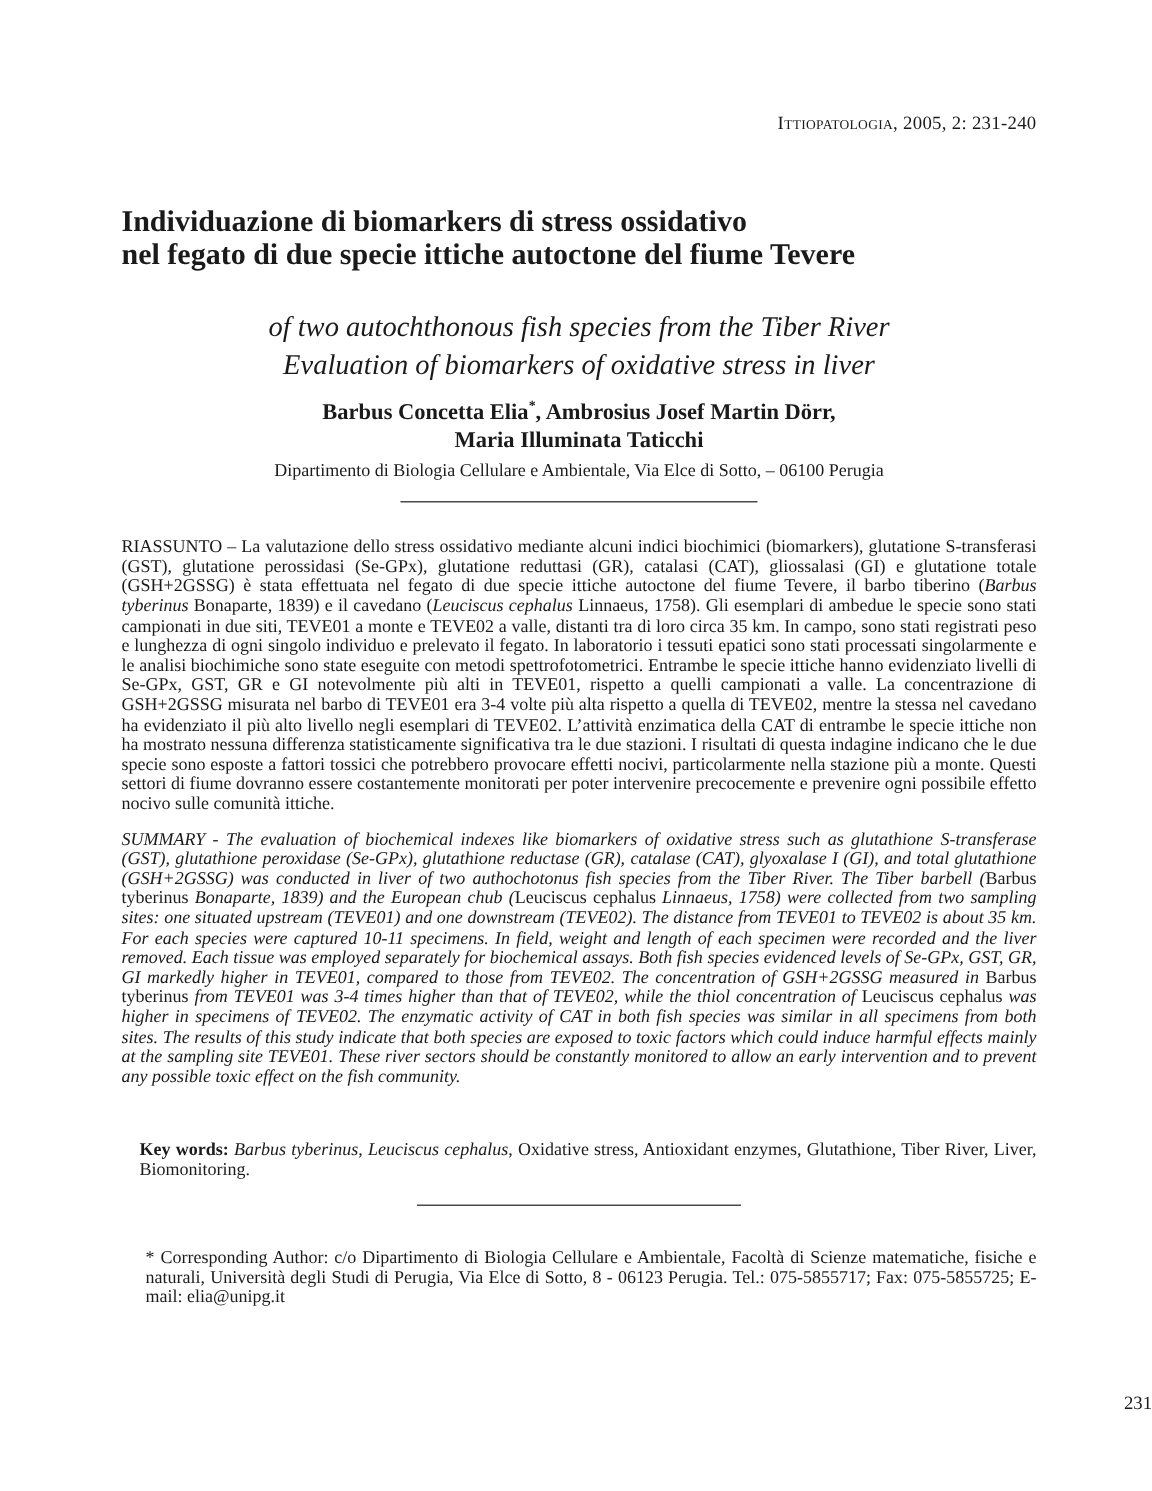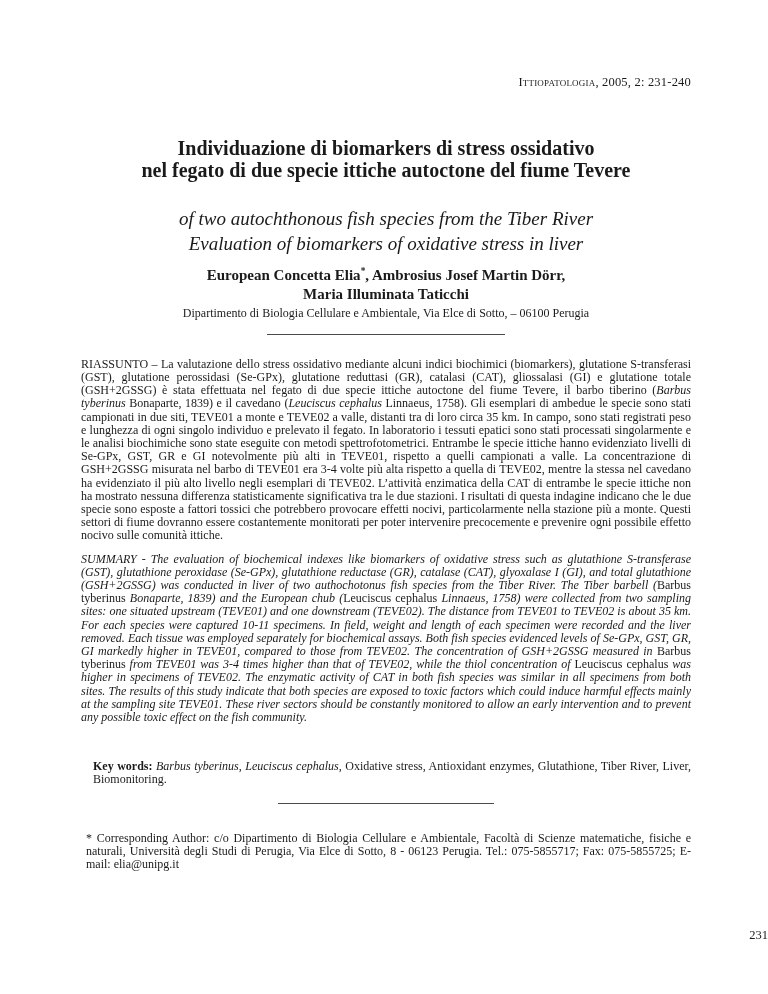--- a/index.html
+++ b/index.html
@@ -24,21 +24,21 @@
   .sc { font-variant: small-caps; }
   .it { font-style: italic; }
   .bd { font-weight: bold; }
   .up { font-style: normal; }
   sup { font-size: 0.62em; line-height: 0; }
 
   .title {
     margin: 47px 0 0 0;
     font-size: 20px;
     font-weight: bold;
-    text-align: center;
+    text-align: left;
     line-height: 22px;
   }
   .title .line { display: block; }
 
   .subtitle {
     margin: 25px 0 0 0;
     font-size: 19px;
     font-style: italic;
     text-align: center;
     line-height: 25px;
@@ -72,21 +72,21 @@
   .rule.rule-2 { width: 216px; margin-top: 16px; }
 
   .body-par {
     font-size: 12px;
     line-height: 13.2px;
     text-align: justify;
   }
   .abstract-it { margin: 23px 0 0 0; }
   .abstract-en { margin: 10px 0 0 0; font-style: italic; }
   .keywords   { margin: 36px 0 0 12px; }
-  .footnote   { margin: 28px 0 0 5px; }
+  .footnote   { margin: 28px 0 0 16px; }
 
   .page-number {
     position: absolute;
     left: 0;
     right: 0;
     top: 928px;
     text-align: right;
     font-size: 12.5px;
   }
 </style>
@@ -101,21 +101,21 @@
     <span class="line">Individuazione di biomarkers di stress ossidativo</span>
     <span class="line">nel fegato di due specie ittiche autoctone del fiume Tevere</span>
   </h1>
 
   <h2 class="subtitle">
     <span class="line">of two autochthonous fish species from the Tiber River</span>
     <span class="line">Evaluation of biomarkers of oxidative stress in liver</span>
   </h2>
 
   <div class="authors">
-    <span class="line"><span>European Concetta Elia</span><sup>*</sup><span>, Ambrosius Josef Martin Dörr,</span></span>
+    <span class="line"><span>Barbus Concetta Elia</span><sup>*</sup><span>, Ambrosius Josef Martin Dörr,</span></span>
     <span class="line">Maria Illuminata Taticchi</span>
   </div>
 
   <div class="affiliation">Dipartimento di Biologia Cellulare e Ambientale, Via Elce di Sotto, – 06100 Perugia</div>
 
   <hr class="rule rule-1">
 
   <p class="body-par abstract-it"><span>RIASSUNTO – La valutazione dello stress ossidativo mediante alcuni indici biochimici (biomarkers), glutatione S-transferasi (GST), glutatione perossidasi (Se-GPx), glutatione reduttasi (GR), catalasi (CAT), gliossalasi (GI) e glutatione totale (GSH+2GSSG) è stata effettuata nel fegato di due specie ittiche autoctone del fiume Tevere, il barbo tiberino (</span><span class="it">Barbus tyberinus</span><span> Bonaparte, 1839) e il cavedano (</span><span class="it">Leuciscus cephalus</span><span> Linnaeus, 1758). Gli esemplari di ambedue le specie sono stati campionati in due siti, TEVE01 a monte e TEVE02 a valle, distanti tra di loro circa 35 km. In campo, sono stati registrati peso e lunghezza di ogni singolo individuo e prelevato il fegato. In laboratorio i tessuti epatici sono stati processati singolarmente e le analisi biochimiche sono state eseguite con metodi spettrofotometrici. Entrambe le specie ittiche hanno evidenziato livelli di Se-GPx, GST, GR e GI notevolmente più alti in TEVE01, rispetto a quelli campionati a valle. La concentrazione di GSH+2GSSG misurata nel barbo di TEVE01 era 3-4 volte più alta rispetto a quella di TEVE02, mentre la stessa nel cavedano ha evidenziato il più alto livello negli esemplari di TEVE02. L’attività enzimatica della CAT di entrambe le specie ittiche non ha mostrato nessuna differenza statisticamente significativa tra le due stazioni. I risultati di questa indagine indicano che le due specie sono esposte a fattori tossici che potrebbero provocare effetti nocivi, particolarmente nella stazione più a monte. Questi settori di fiume dovranno essere costantemente monitorati per poter intervenire precocemente e prevenire ogni possibile effetto nocivo sulle comunità ittiche.</span></p>
 
   <p class="body-par abstract-en"><span>SUMMARY - The evaluation of biochemical indexes like biomarkers of oxidative stress such as glutathione S-transferase (GST), glutathione peroxidase (Se-GPx), glutathione reductase (GR), catalase (CAT), glyoxalase I (GI), and total glutathione (GSH+2GSSG) was conducted in liver of two authochotonus fish species from the Tiber River. The Tiber barbell (</span><span class="up">Barbus tyberinus</span><span> Bonaparte, 1839)  and the European chub (</span><span class="up">Leuciscus cephalus</span><span> Linnaeus, 1758) were collected from two sampling sites: one situated upstream (TEVE01) and one downstream (TEVE02). The distance from TEVE01 to TEVE02 is about 35 km. For each species were captured 10-11 specimens. In field, weight and length of each specimen were recorded and the liver removed. Each tissue was employed separately for biochemical assays. Both fish species evidenced levels of Se-GPx, GST, GR, GI markedly higher in TEVE01, compared to those from TEVE02. The concentration of GSH+2GSSG measured in </span><span class="up">Barbus tyberinus</span><span> from TEVE01 was 3-4 times higher than that of TEVE02, while the thiol concentration of </span><span class="up">Leuciscus cephalus</span><span> was higher in specimens of TEVE02. The enzymatic activity of CAT in both fish species was similar in all specimens from both sites. The results of this study indicate that both species are exposed to toxic factors which could induce harmful effects mainly at the sampling site TEVE01. These river sectors should be constantly monitored to allow an early intervention and to prevent any possible toxic effect on the fish community.</span></p>

